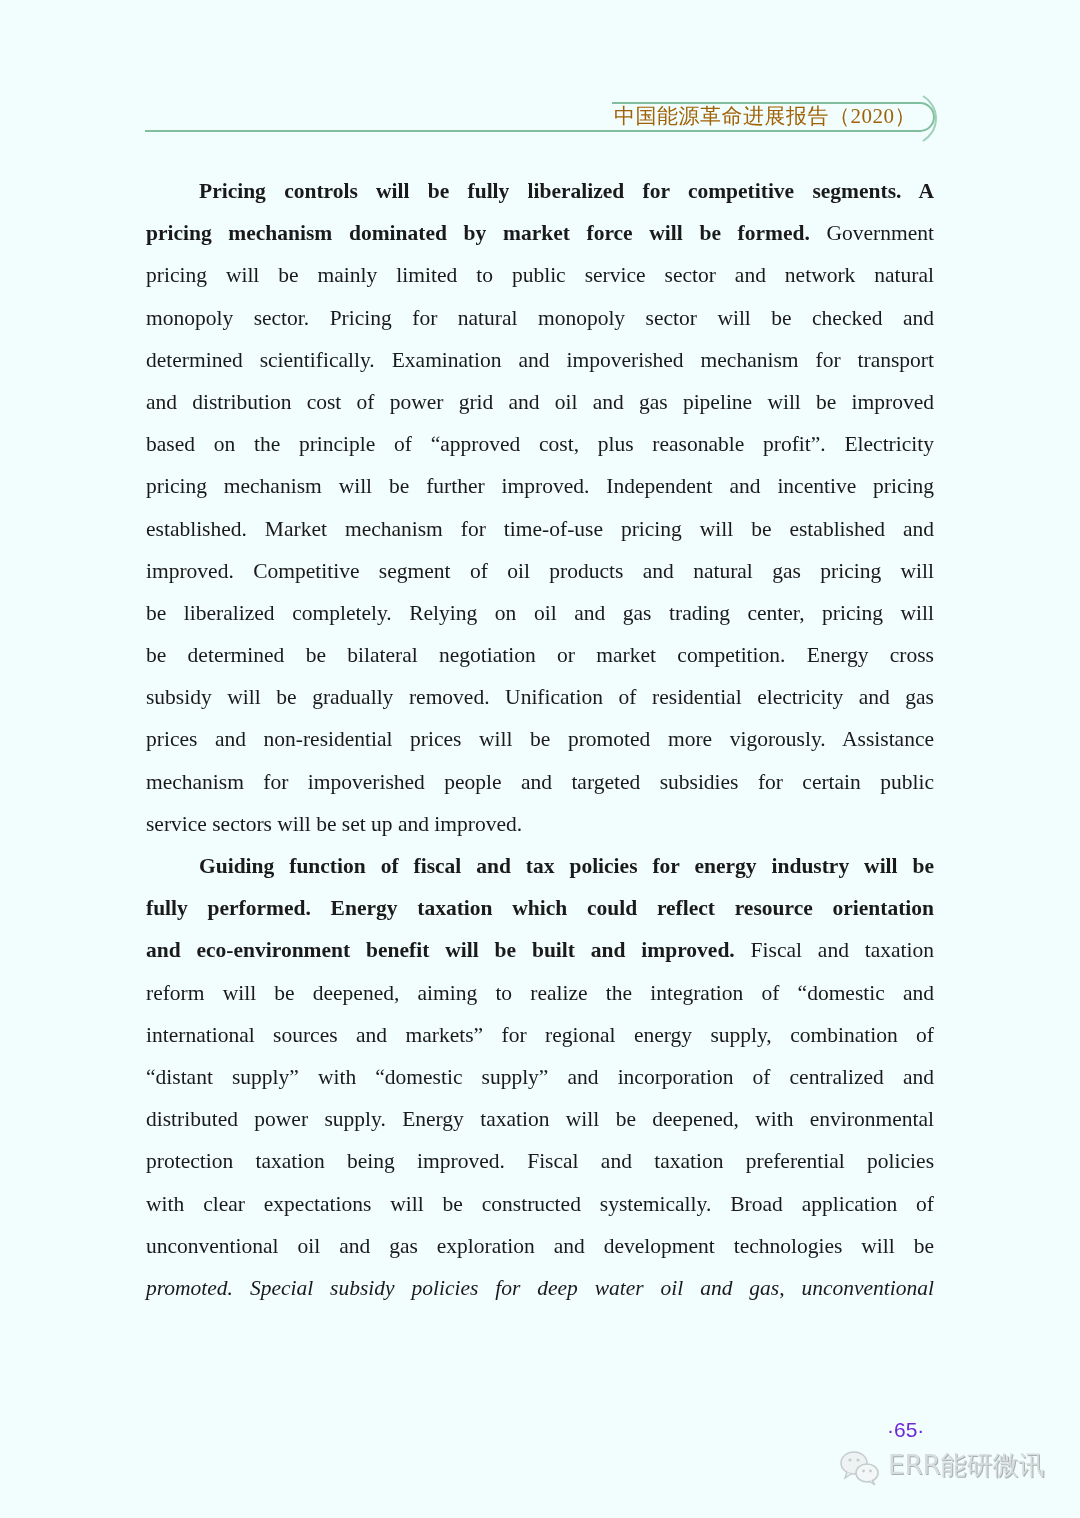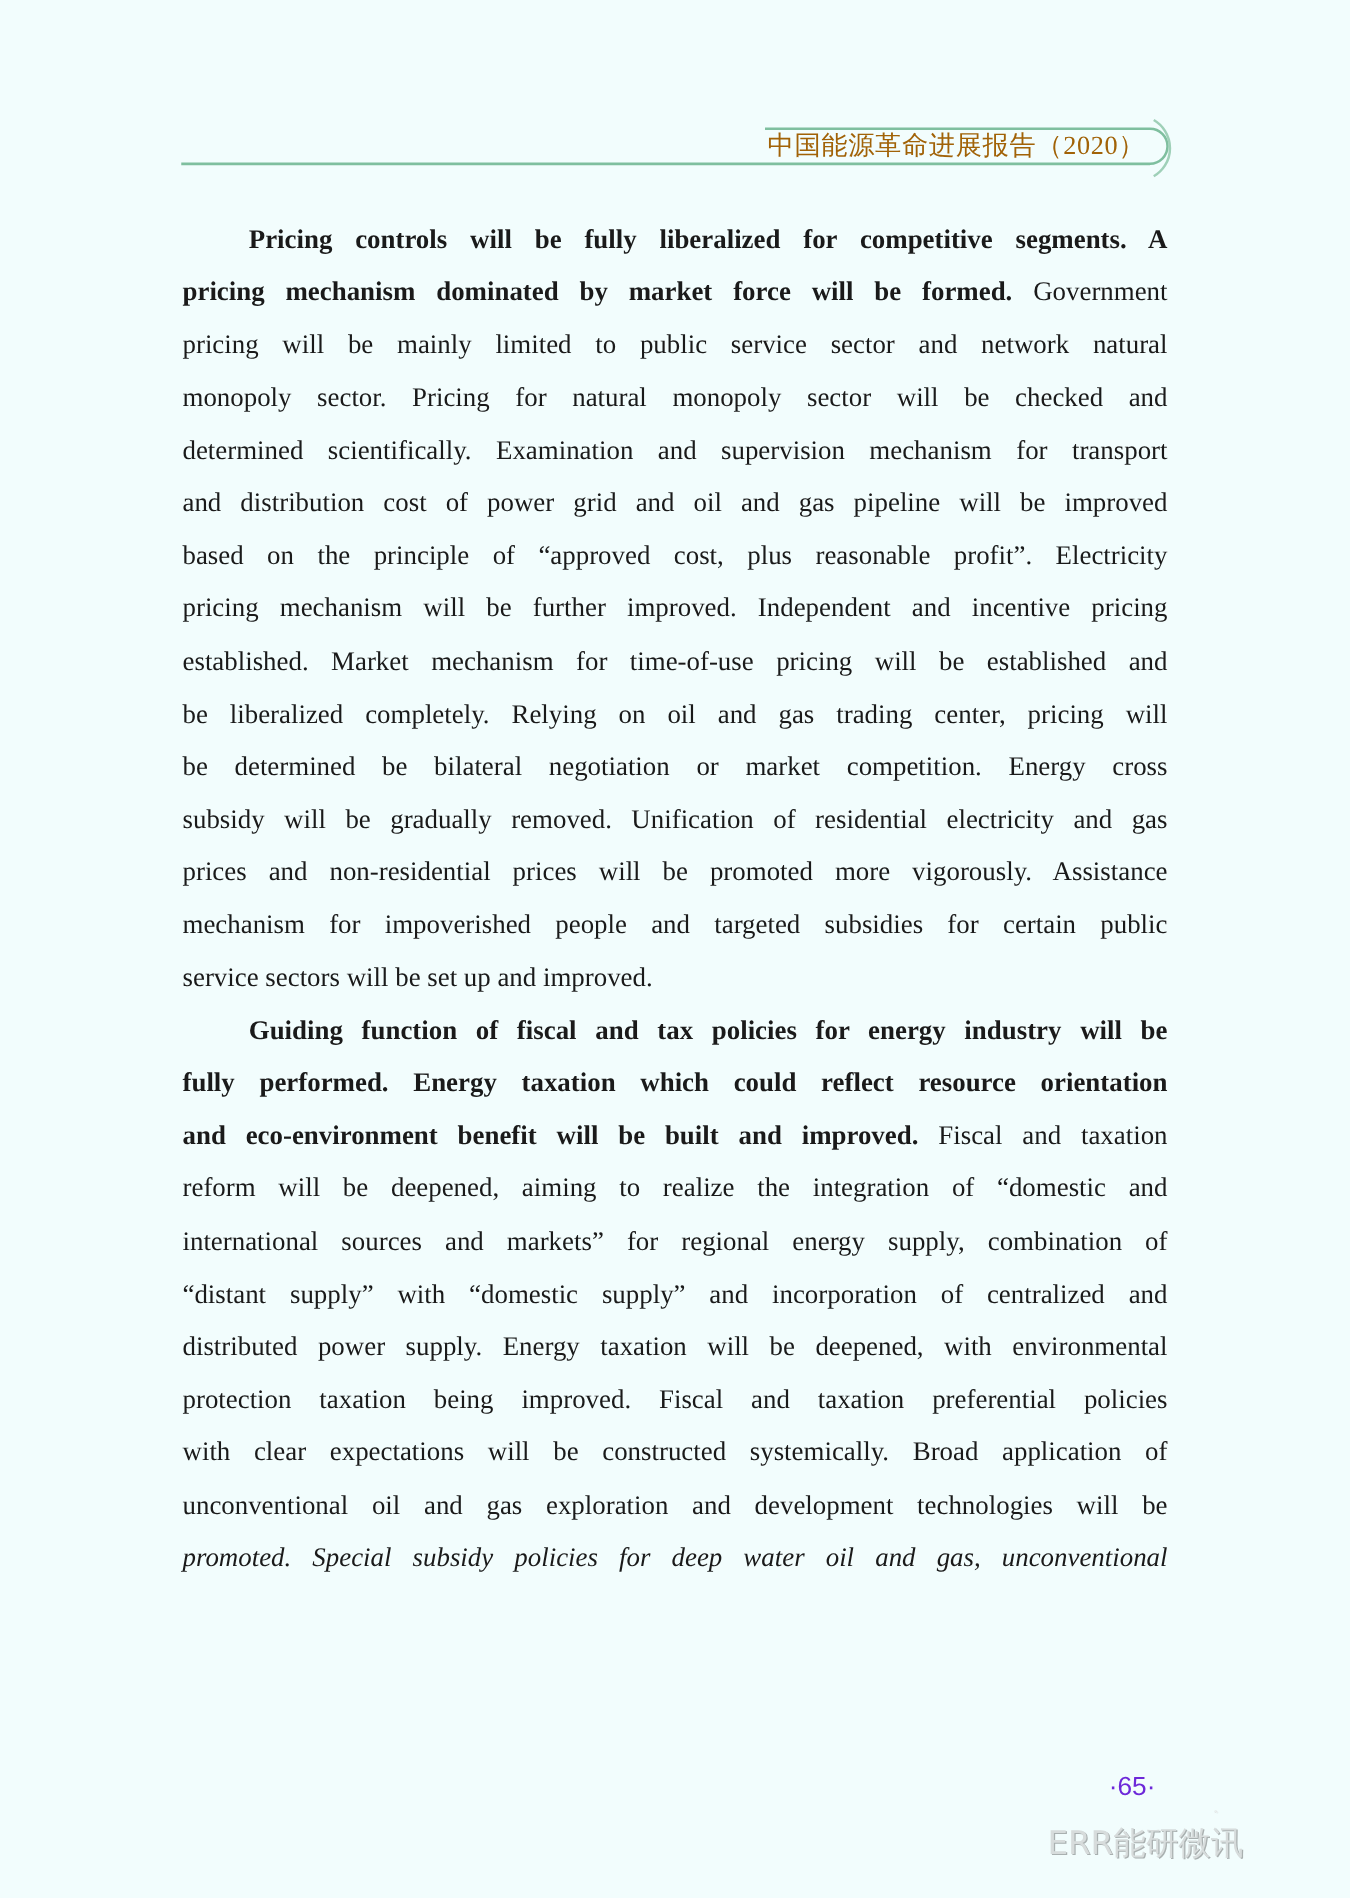--- a/index.html
+++ b/index.html
@@ -35,21 +35,21 @@
   .line.last { text-align-last: left; }
   .line.indent { padding-left: 53px; }
   .b { font-weight: bold; }
   .page-number {
     position: absolute; left: 887px; top: 1418px;
     font-family: "Liberation Sans", "DejaVu Sans", sans-serif;
     font-size: 21px; color: #6d28d9;
   }
   .watermark {
     position: absolute; left: 838px; top: 1448px; height: 44px;
-    display: flex; align-items: flex-end; gap: 6px; flex-direction: column;
+    display: flex; align-items: flex-start; gap: 6px;
   }
   .watermark-text {
     font-family: "DejaVu Sans", "Liberation Sans", sans-serif;
     font-size: 26px; color: #d7dcdc;
     text-shadow: 1px 1px 0 #a9b0b0;
     white-space: nowrap;
   }
 </style>
 </head>
 <body>
@@ -62,25 +62,26 @@
   </svg>
   <div class="header-title">中国能源革命进展报告（2020）</div>
 </div>
 
 <div class="body-text">
   <div id="p0">
       <div class="line indent" style="white-space: nowrap;"><span class="b">Pricing controls will be fully liberalized for competitive segments. A</span></div>
       <div class="line" style="white-space: nowrap;"><span class="b">pricing mechanism dominated by market force will be formed.</span><span> Government</span></div>
       <div class="line" style="white-space: nowrap;"><span>pricing will be mainly limited to public service sector and network natural</span></div>
       <div class="line" style="white-space: nowrap;"><span>monopoly sector. Pricing for natural monopoly sector will be checked and</span></div>
-      <div class="line" style="white-space: nowrap;"><span>determined scientifically. Examination and supervision mechanism for transport</span></div>
+      <div class="line" style="white-space: nowrap;"><span>determined scientifically. Examination and impoverished mechanism for transport</span></div>
       <div class="line" style="white-space: nowrap;"><span>and distribution cost of power grid and oil and gas pipeline will be improved</span></div>
       <div class="line" style="white-space: nowrap;"><span>based on the principle of “approved cost, plus reasonable profit”. Electricity</span></div>
       <div class="line" style="white-space: nowrap;"><span>pricing mechanism will be further improved. Independent and incentive pricing</span></div>
       <div class="line" style="white-space: nowrap;"><span>established. Market mechanism for time-of-use pricing will be established and</span></div>
+      <div class="line" style="white-space: nowrap;"><span>improved. Competitive segment of oil products and natural gas pricing will</span></div>
       <div class="line" style="white-space: nowrap;"><span>be liberalized completely. Relying on oil and gas trading center, pricing will</span></div>
       <div class="line" style="white-space: nowrap;"><span>be determined be bilateral negotiation or market competition. Energy cross</span></div>
       <div class="line" style="white-space: nowrap;"><span>subsidy will be gradually removed. Unification of residential electricity and gas</span></div>
       <div class="line" style="white-space: nowrap;"><span>prices and non-residential prices will be promoted more vigorously. Assistance</span></div>
       <div class="line" style="white-space: nowrap;"><span>mechanism for impoverished people and targeted subsidies for certain public</span></div>
       <div class="line last" style="white-space: nowrap;"><span>service sectors will be set up and improved.</span></div>
     </div>
   <div id="p1">
       <div class="line indent" style="white-space: nowrap;"><span class="b">Guiding function of fiscal and tax policies for energy industry will be</span></div>
       <div class="line" style="white-space: nowrap;"><span class="b">fully performed. Energy taxation which could reflect resource orientation</span></div>

